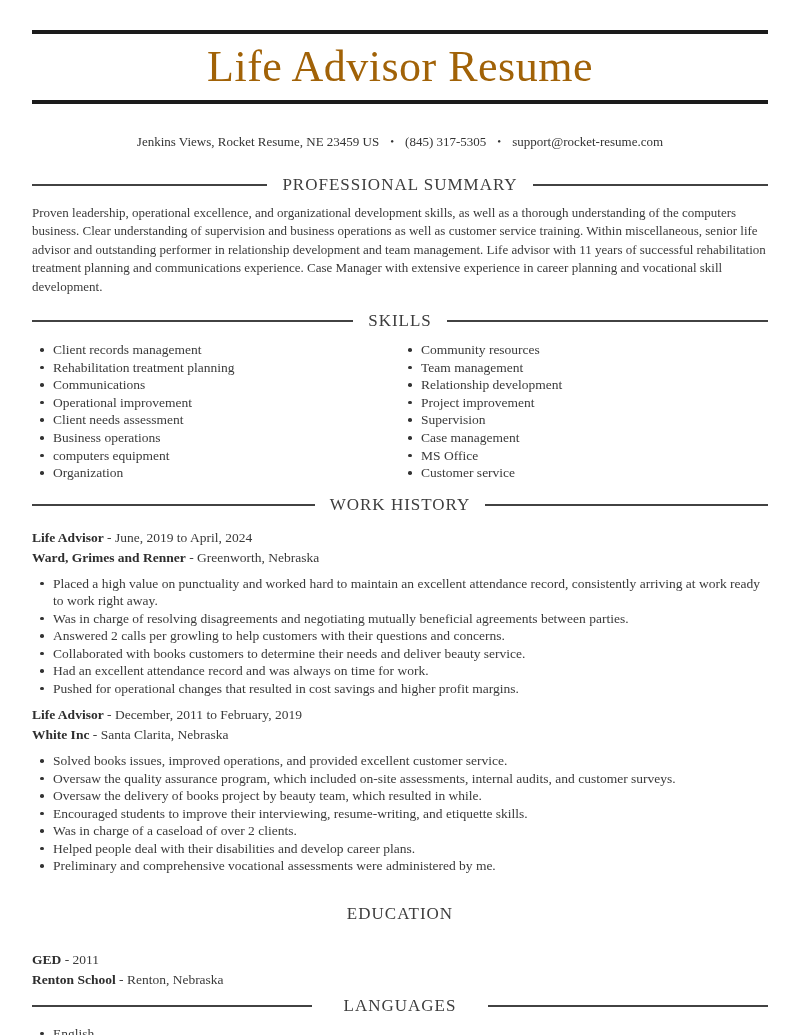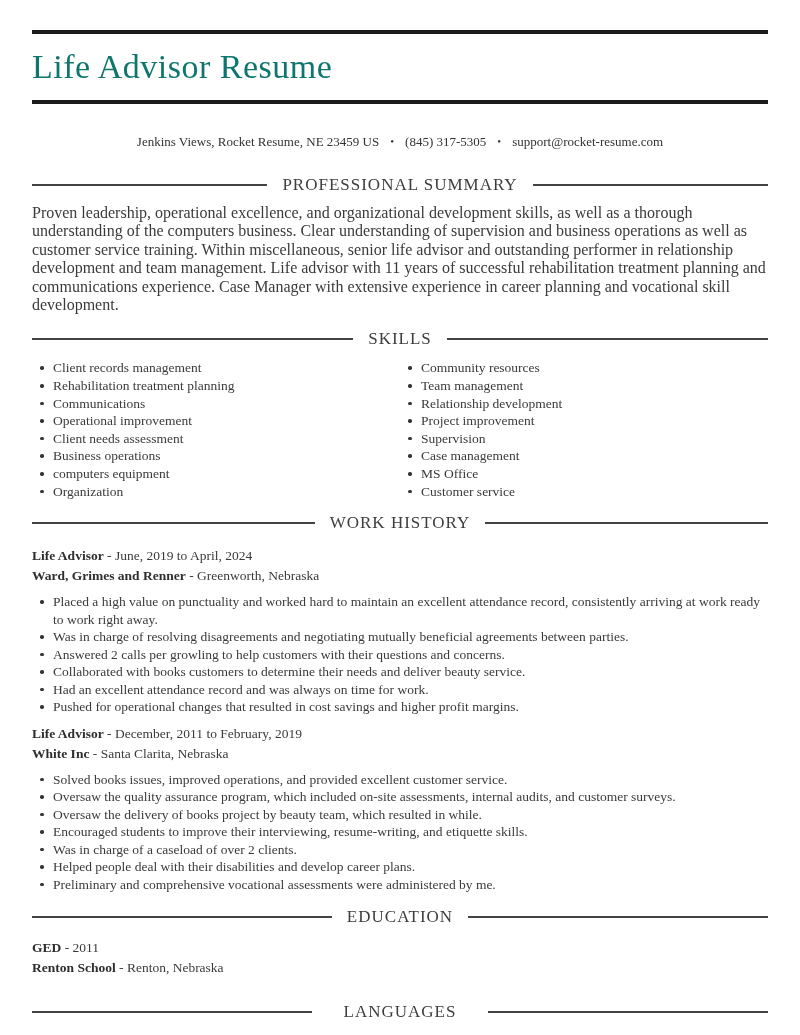--- a/index.html
+++ b/index.html
@@ -21,25 +21,25 @@
     border-bottom: 1px solid #1b1b1b;
   }
   .rule-bottom {
     margin-top: 12px;
     height: 2px;
     border-top: 1px solid #1b1b1b;
     border-bottom: 3px solid #1b1b1b;
   }
   h1.doc-title {
     margin-top: 12px;
-    text-align: left;
-    font-size: 34px;
+    text-align: center;
+    font-size: 44px;
     font-weight: 400;
     line-height: 42px;
-    color: #0f766e;
+    color: #a16207;
     letter-spacing: 0.5px;
   }
   .contact {
     margin-top: 28px;
     text-align: center;
     font-size: 13px;
     line-height: 18px;
     color: #333333;
   }
   .contact .sep {
@@ -66,27 +66,27 @@
     font-size: 17px;
     font-weight: 400;
     letter-spacing: 1px;
     color: #3d3d3d;
     white-space: nowrap;
     line-height: 20px;
   }
   .sh-summary   { margin-top: 24px; }
   .sh-skills    { margin-top: 15px; }
   .sh-work     { margin-top: 13px; }
-  .sh-education { margin-top: 14px; }
-  .sh-languages { margin-top: 24px; gap: 32px; }
+  .sh-education { margin-top: 14px; flex-direction: column; }
+  .sh-languages { margin-top: 6px; gap: 32px; }
 
   
   .summary-text {
     margin-top: 9px;
-    font-size: 16px;
+    font-size: 13px;
     line-height: 18.4px;
     color: #3a3a3a;
     text-align: left;
   }
 
   ul.dotted { list-style: none; }
   ul.dotted li {
     position: relative;
     padding-left: 21px;
     font-size: 13.5px;

